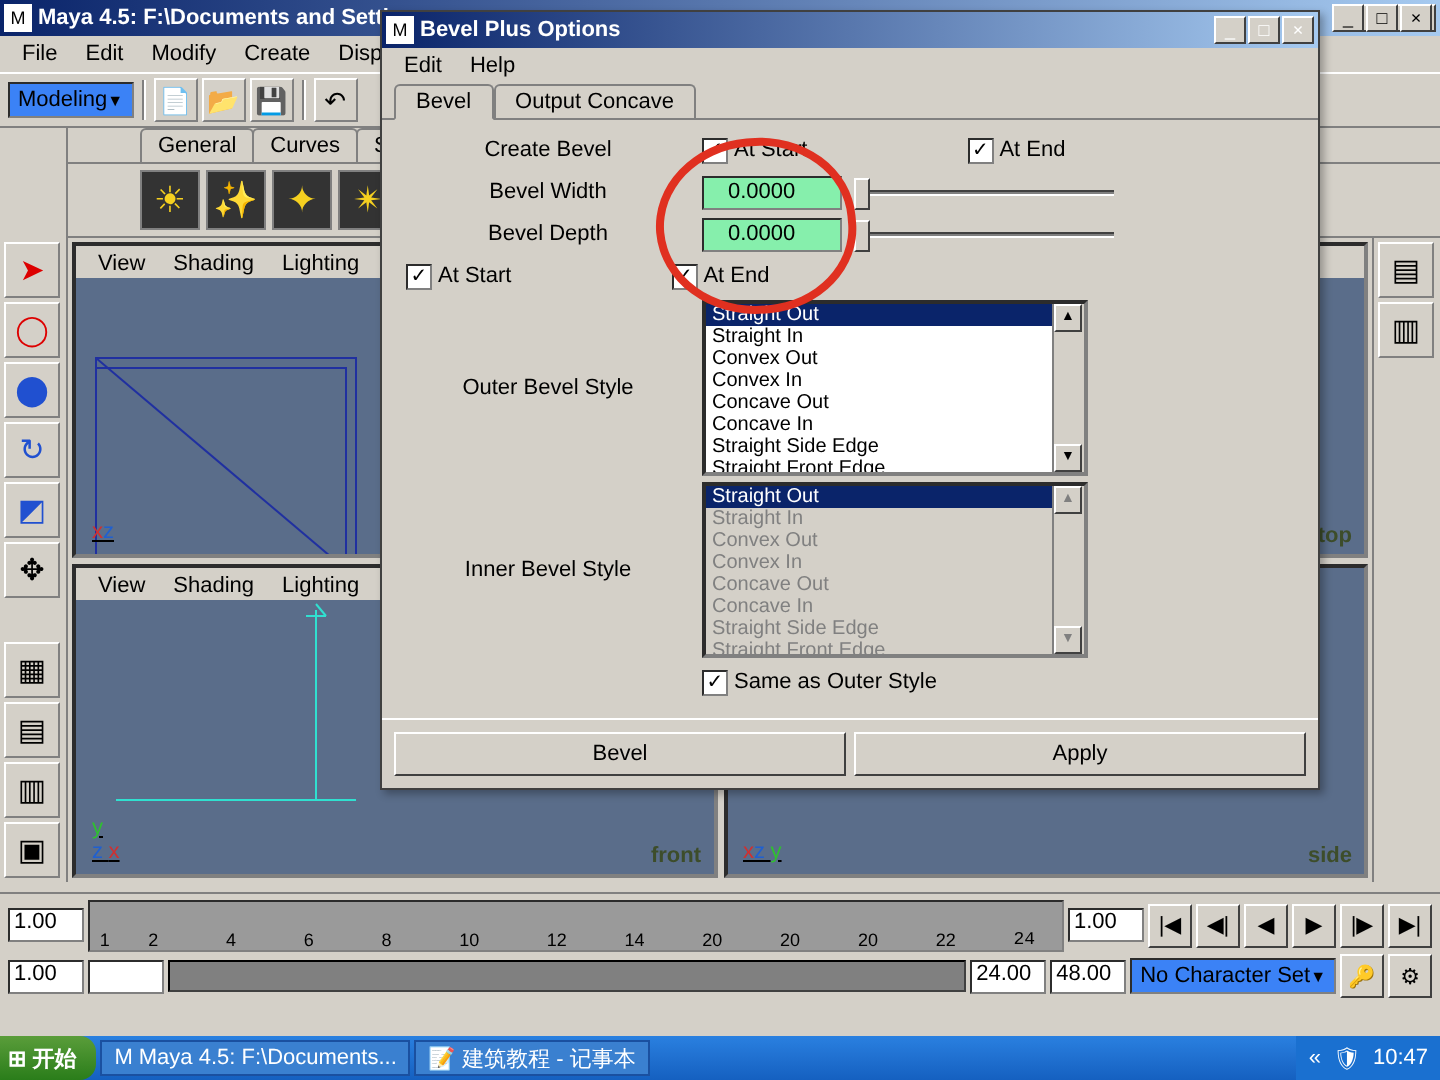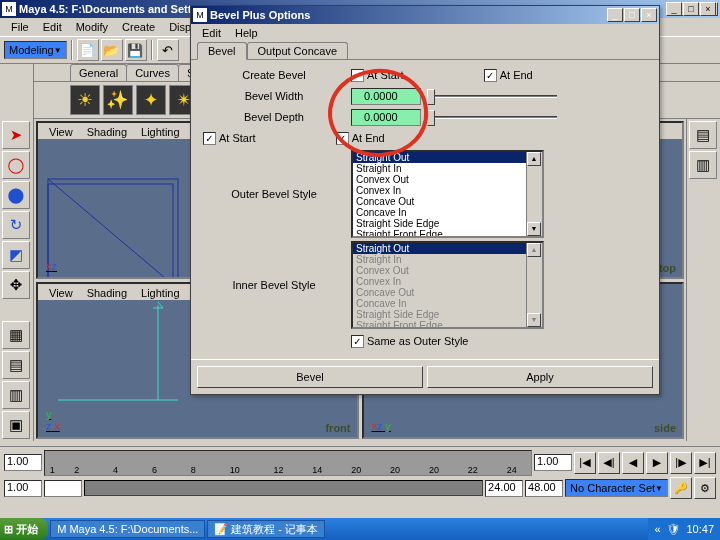--- a/index.html
+++ b/index.html
@@ -204,21 +204,21 @@
       <div class="tl-tick" style="left:14%;">4</div>
       <div class="tl-tick" style="left:22%;">6</div>
       <div class="tl-tick" style="left:30%;">8</div>
       <div class="tl-tick" style="left:38%;">10</div>
       <div class="tl-tick" style="left:47%;">12</div>
       <div class="tl-tick" style="left:55%;">14</div>
       <div class="tl-tick" style="left:63%;">20</div>
       <div class="tl-tick" style="left:71%;">20</div>
       <div class="tl-tick" style="left:79%;">20</div>
       <div class="tl-tick" style="left:87%;">22</div>
-      <div class="tl-tick" style="left:95%;">24</div>
+      <div class="tl-tick" style="left:95%;font-family:Liberation Mono, monospace;">24</div>
     </div>
     <div class="tl-field">1.00</div>
     <div class="tl-ctrl">|◀</div>
     <div class="tl-ctrl">◀|</div>
     <div class="tl-ctrl">◀</div>
     <div class="tl-ctrl">▶</div>
     <div class="tl-ctrl">|▶</div>
     <div class="tl-ctrl">▶|</div>
   </div>
   <div class="range-row">

